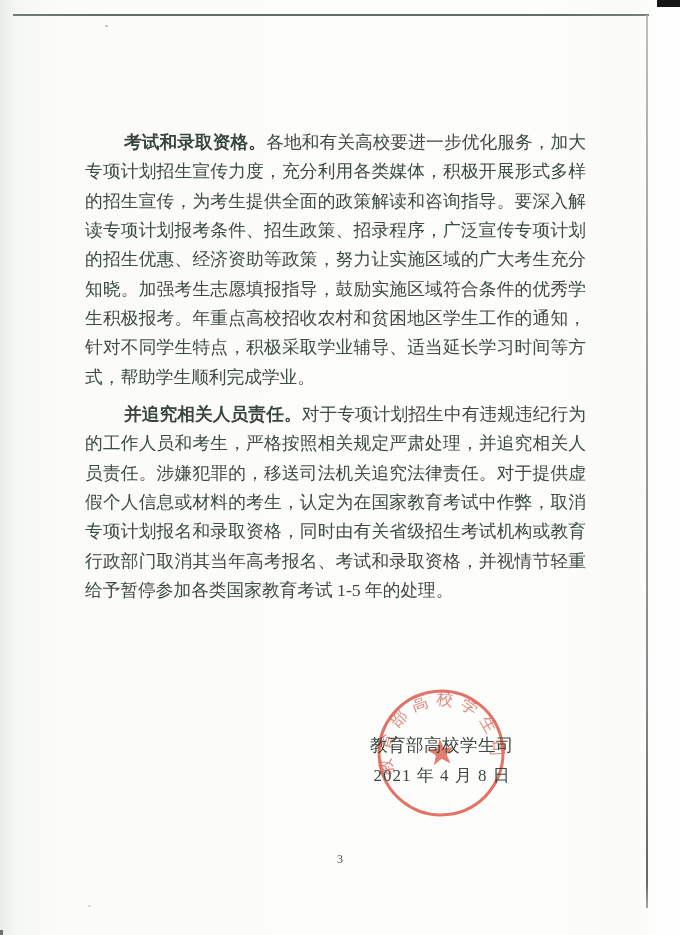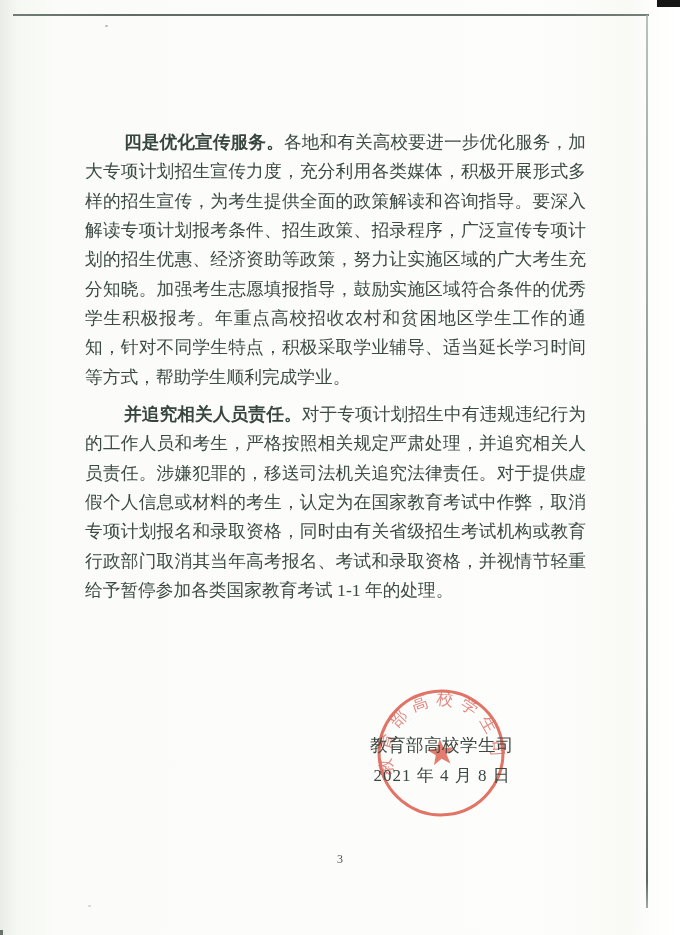--- a/index.html
+++ b/index.html
@@ -71,22 +71,22 @@
 <div class="page">
 
   <div class="scan-top-line"></div>
   <div class="scan-right-line"></div>
   <div class="scan-corner-black"></div>
   <div class="scan-bottomleft-mark"></div>
   <div class="scan-speck" style="left:105px; top:25px;"></div>
   <div class="scan-speck" style="left:88px; top:905px; opacity:.6;"></div>
 
   <div class="content">
-    <p class="para p1"><span class="lead">四是优化宣传服务。</span><span>各地和有关高校要进一步优化服务，加大专项计划招生宣传力度，充分利用各类媒体，积极开展形式多样的招生宣传，为考生提供全面的政策解读和咨询指导。要深入解读专项计划报考条件、招生政策、招录程序，广泛宣传专项计划的招生优惠、经济资助等政策，努力让实施区域的广大考生充分知晓。加强考生志愿填报指导，鼓励实施区域符合条件的优秀学生积极报考。年重点高校招收农村和贫困地区学生工作的通知，针对不同学生特点，积极采取学业辅导、适当延长学习时间等方式，帮助学生顺利完成学业。</span></p>
-    <p class="para p2"><span class="lead">并追究相关人员责任。</span><span>对于专项计划招生中有违规违纪行为的工作人员和考生，严格按照相关规定严肃处理，并追究相关人员责任。涉嫌犯罪的，移送司法机关追究法律责任。对于提供虚假个人信息或材料的考生，认定为在国家教育考试中作弊，取消专项计划报名和录取资格，同时由有关省级招生考试机构或教育行政部门取消其当年高考报名、考试和录取资格，并视情节轻重给予暂停参加各类国家教育考试 1-1 年的处理。</span></p>
+    <p class="para p1"><span class="lead">考试和录取资格。</span><span>各地和有关高校要进一步优化服务，加大专项计划招生宣传力度，充分利用各类媒体，积极开展形式多样的招生宣传，为考生提供全面的政策解读和咨询指导。要深入解读专项计划报考条件、招生政策、招录程序，广泛宣传专项计划的招生优惠、经济资助等政策，努力让实施区域的广大考生充分知晓。加强考生志愿填报指导，鼓励实施区域符合条件的优秀学生积极报考。年重点高校招收农村和贫困地区学生工作的通知，针对不同学生特点，积极采取学业辅导、适当延长学习时间等方式，帮助学生顺利完成学业。</span></p>
+    <p class="para p2"><span class="lead">并追究相关人员责任。</span><span>对于专项计划招生中有违规违纪行为的工作人员和考生，严格按照相关规定严肃处理，并追究相关人员责任。涉嫌犯罪的，移送司法机关追究法律责任。对于提供虚假个人信息或材料的考生，认定为在国家教育考试中作弊，取消专项计划报名和录取资格，同时由有关省级招生考试机构或教育行政部门取消其当年高考报名、考试和录取资格，并视情节轻重给予暂停参加各类国家教育考试 1-5 年的处理。</span></p>
   </div>
 
   <svg class="seal" viewBox="0 0 136 136">
     <circle cx="68" cy="68" r="61" fill="none" stroke="#dc5648" stroke-width="3"></circle>
     <defs>
       <path id="sealArc" d="M 21.7 89.2 A 50 50 0 1 1 114.3 89.2" fill="none"></path>
     </defs>
     <text font-size="16.5" fill="#d9534a" letter-spacing="6.5" font-family="Liberation Serif, DejaVu Serif, serif" opacity="0.85">
       <textPath href="#sealArc" startOffset="50%" text-anchor="middle">教育部高校学生司</textPath>
     </text>

